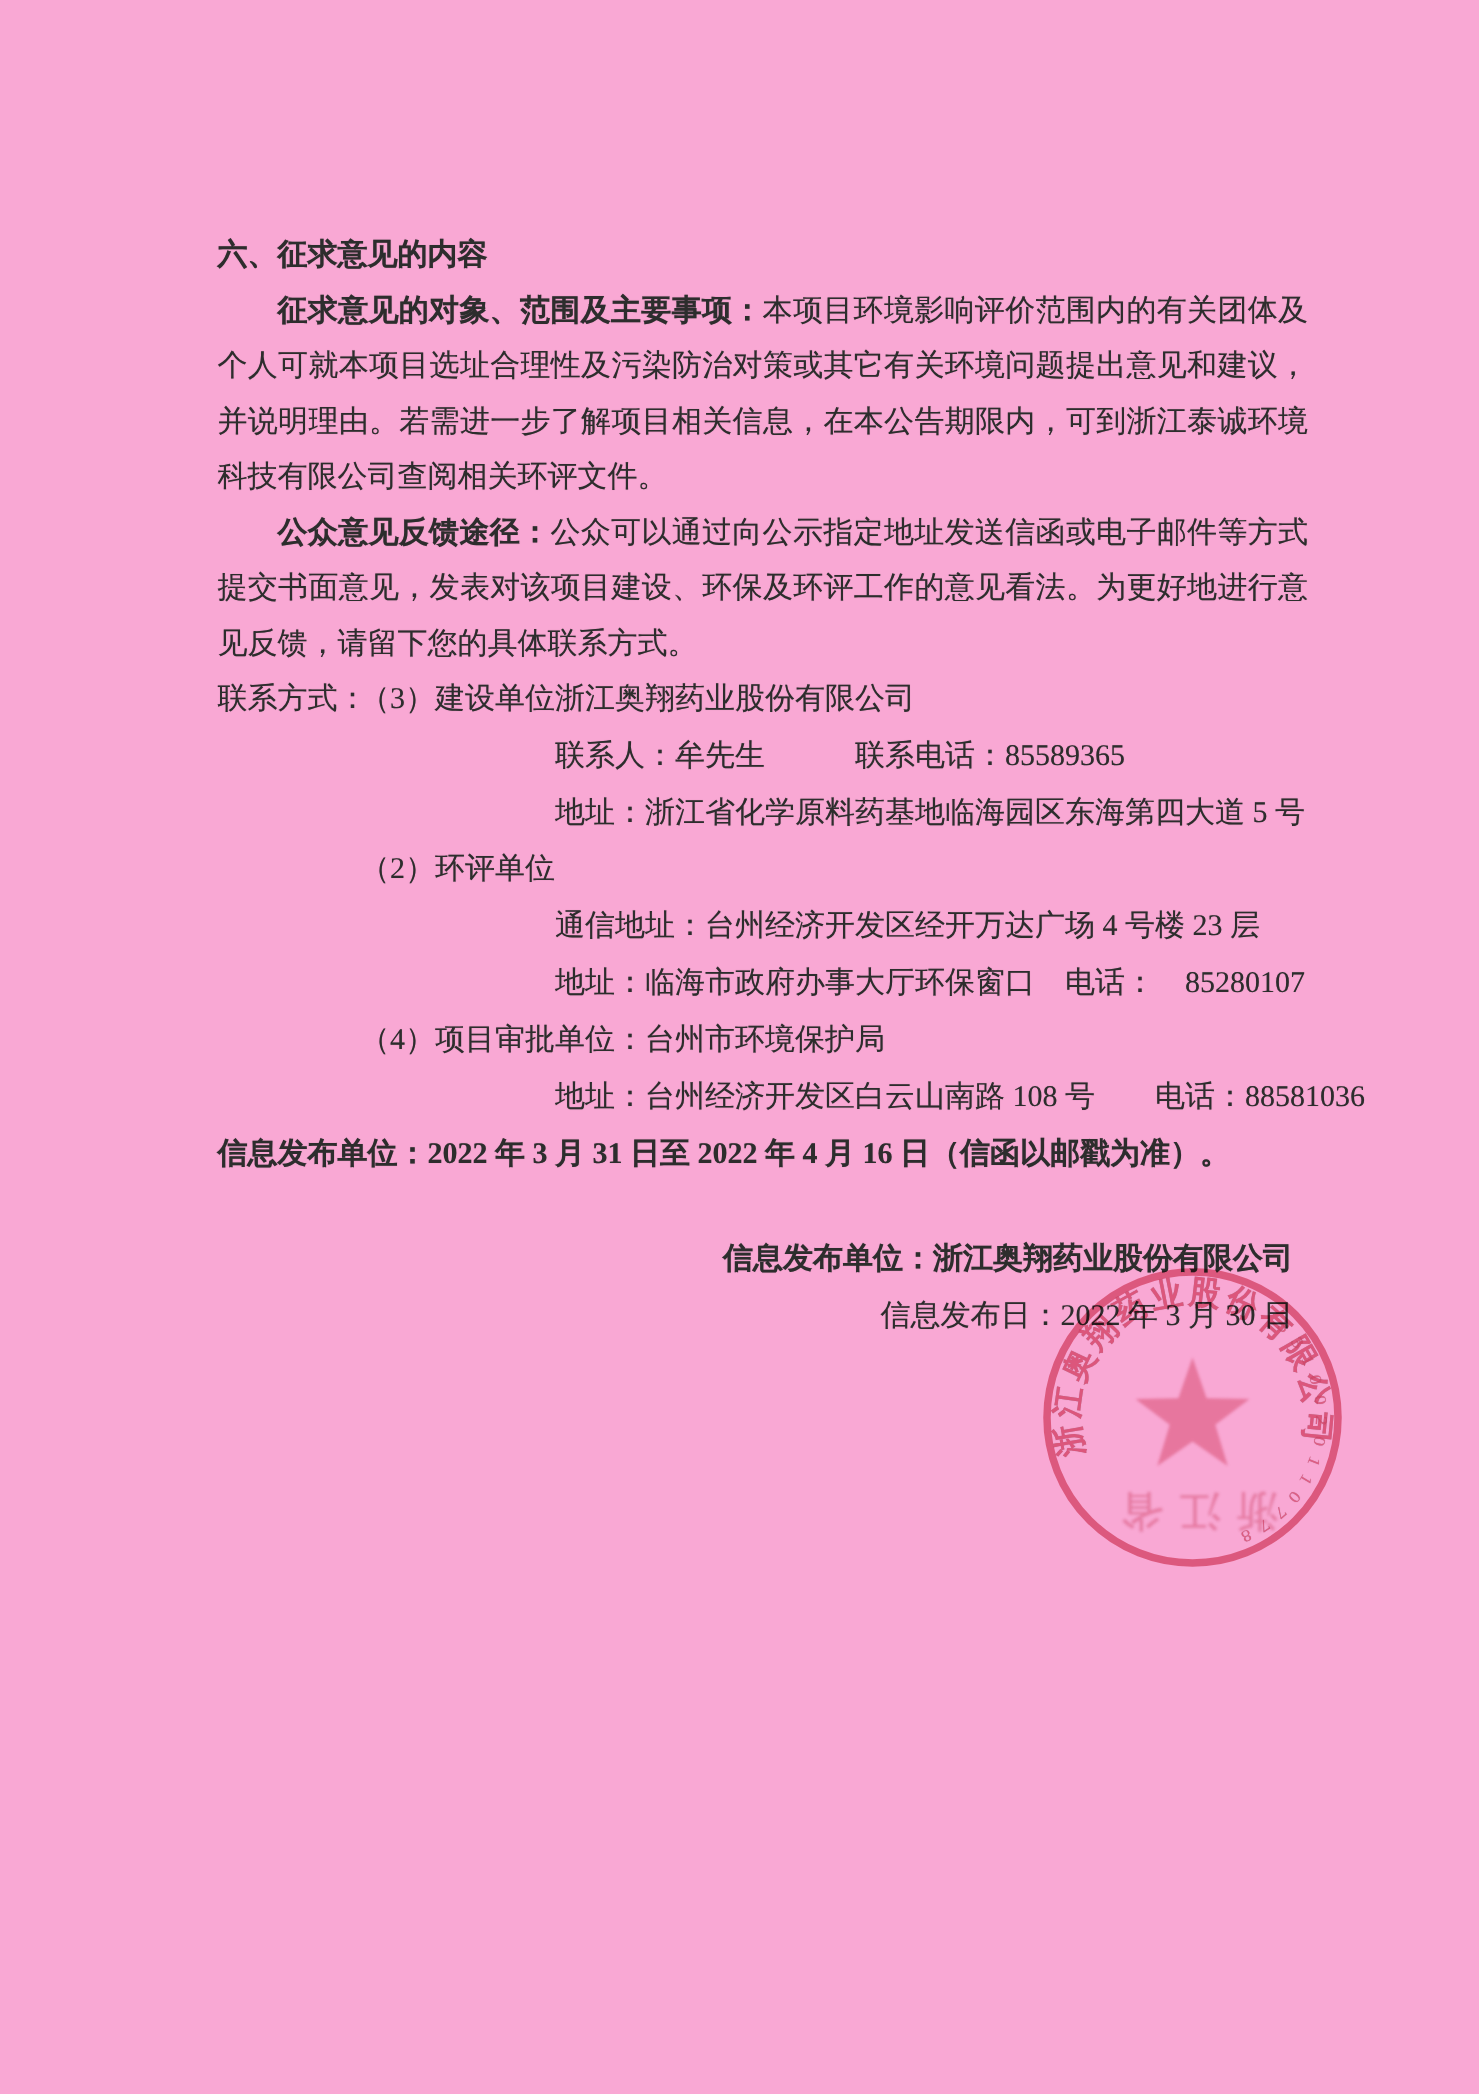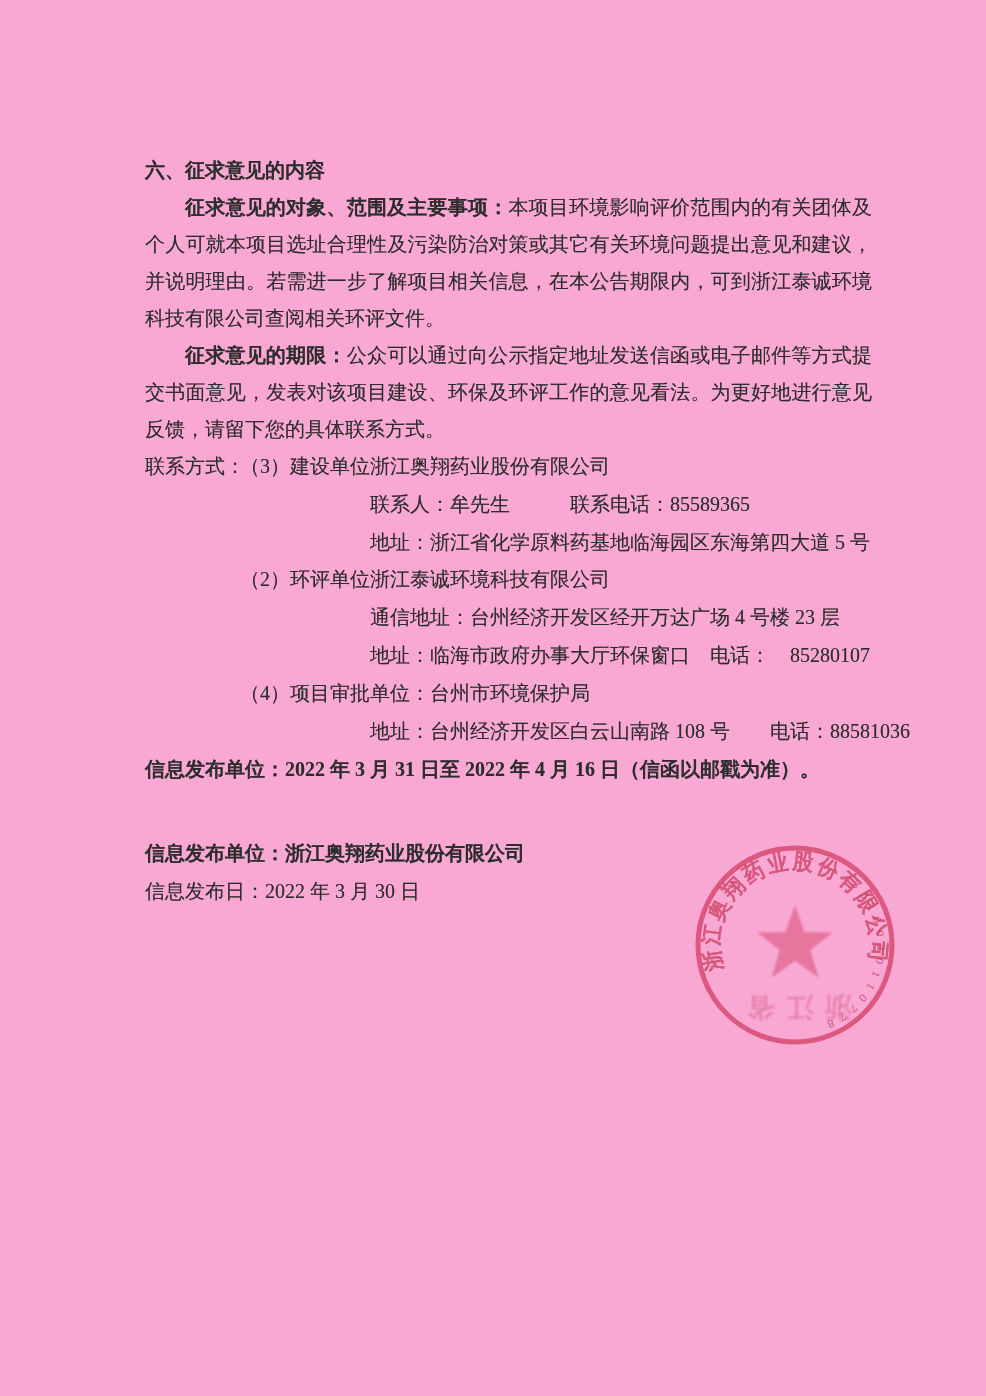--- a/index.html
+++ b/index.html
@@ -19,57 +19,56 @@
   .doc-heading{font-size:20px;font-weight:bold;margin:0;line-height:37px;}
   .para{margin:0;text-indent:2em;text-align:justify;}
   .lead{font-weight:bold;}
   .contact-block{margin:0;}
   .contact-row{position:relative;line-height:37.8px;white-space:nowrap;height:37.8px;}
   .c0{position:absolute;left:0;}
   .c1{position:absolute;left:95px;}
   .c2{display:block;margin-left:225px;}
   .c1-only{display:block;margin-left:95px;}
   .deadline{margin:0;line-height:38px;font-weight:bold;white-space:nowrap;}
-  .footer{margin-top:46px;padding-right:10px;line-height:38px;}
+  .footer{margin-top:32px;text-align:right;padding-right:10px;line-height:38px;}
   .footer-publisher{font-weight:bold;}
   .seal{
     position:absolute;left:692px;top:842px;
     mix-blend-mode:multiply;opacity:0.92;
     filter:blur(0.35px);
     pointer-events:none;
   }
   .seal-soft{filter:blur(1.1px);}
 </style>
 </head>
 <body>
 
 <div class="sheet">
   <div class="content">
 
     <h1 class="doc-heading">六、征求意见的内容</h1>
 
     <p class="para"><span class="lead">征求意见的对象、范围及主要事项：</span><span>本项目环境影响评价范围内的有关团体及个人可就本项目选址合理性及污染防治对策或其它有关环境问题提出意见和建议，并说明理由。若需进一步了解项目相关信息，在本公告期限内，可到浙江泰诚环境科技有限公司查阅相关环评文件。</span></p>
 
-    <p class="para"><span class="lead">征求意见的期限：</span><span>公众可以通过向公示指定地址发送信函或电子邮件等方式提交书面意见，发表对该项目建设、环保及环评工作的意见看法。为更好地进行意见反馈，请留下您的具体联系方式。</span></p>
+    <p class="para"><span class="lead">公众意见反馈途径：</span><span>公众可以通过向公示指定地址发送信函或电子邮件等方式提交书面意见，发表对该项目建设、环保及环评工作的意见看法。为更好地进行意见反馈，请留下您的具体联系方式。</span></p>
 
     <div class="contact-block">
       <div class="contact-row">
         <span class="c0">联系方式：</span>
         <span class="c1">（3）建设单位</span>
         <span class="c2">浙江奥翔药业股份有限公司</span>
       </div>
       <div class="contact-row">
         <span class="c2">联系人：牟先生　　　联系电话：85589365</span>
       </div>
       <div class="contact-row">
         <span class="c2">地址：浙江省化学原料药基地临海园区东海第四大道 5 号</span>
       </div>
       <div class="contact-row">
         <span class="c1">（2）环评单位</span>
-        <span class="c2">浙江泰诚环境科技有限公司</span>
       </div>
       <div class="contact-row">
         <span class="c2">通信地址：台州经济开发区经开万达广场 4 号楼 23 层</span>
       </div>
       <div class="contact-row">
         <span class="c2">地址：临海市政府办事大厅环保窗口　电话：　85280107</span>
       </div>
       <div class="contact-row">
         <span class="c1-only">（4）项目审批单位：台州市环境保护局</span>
       </div>

